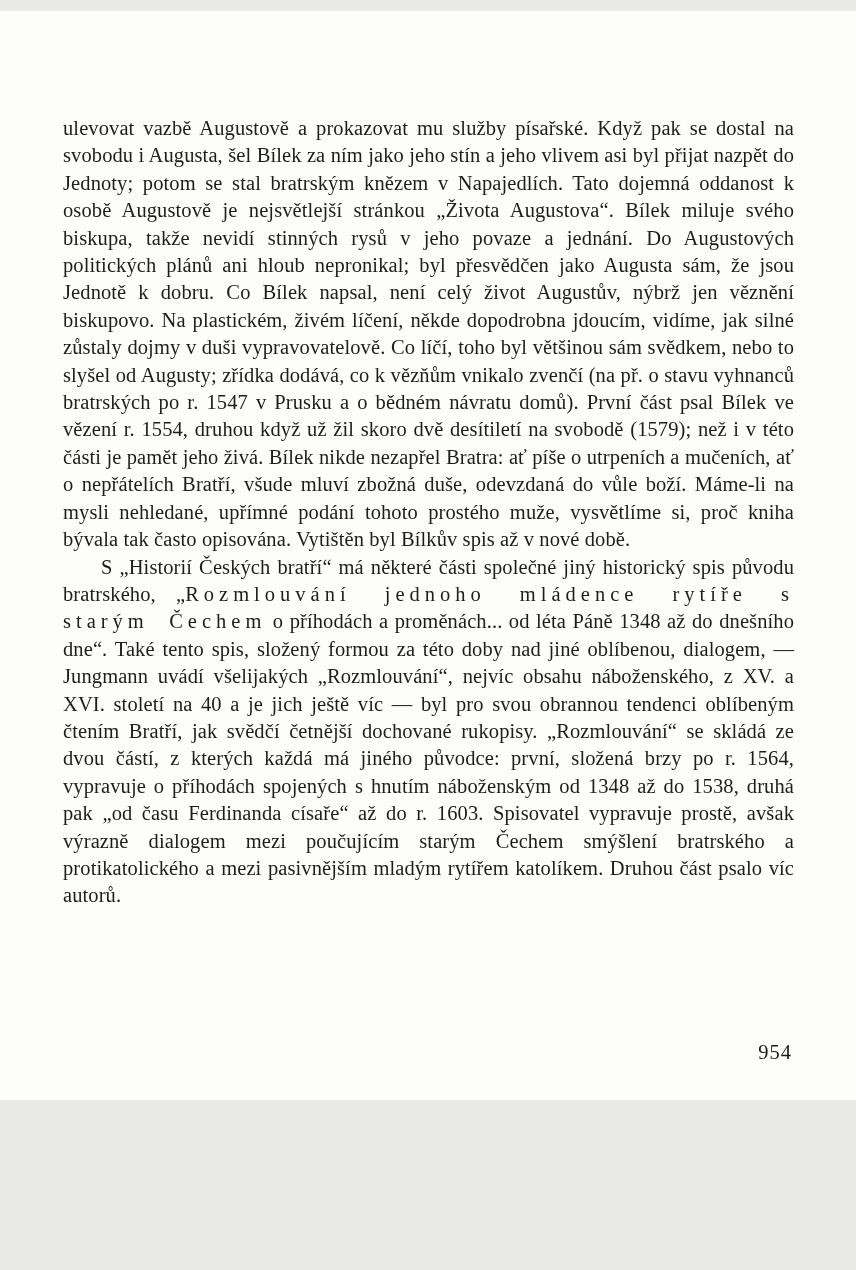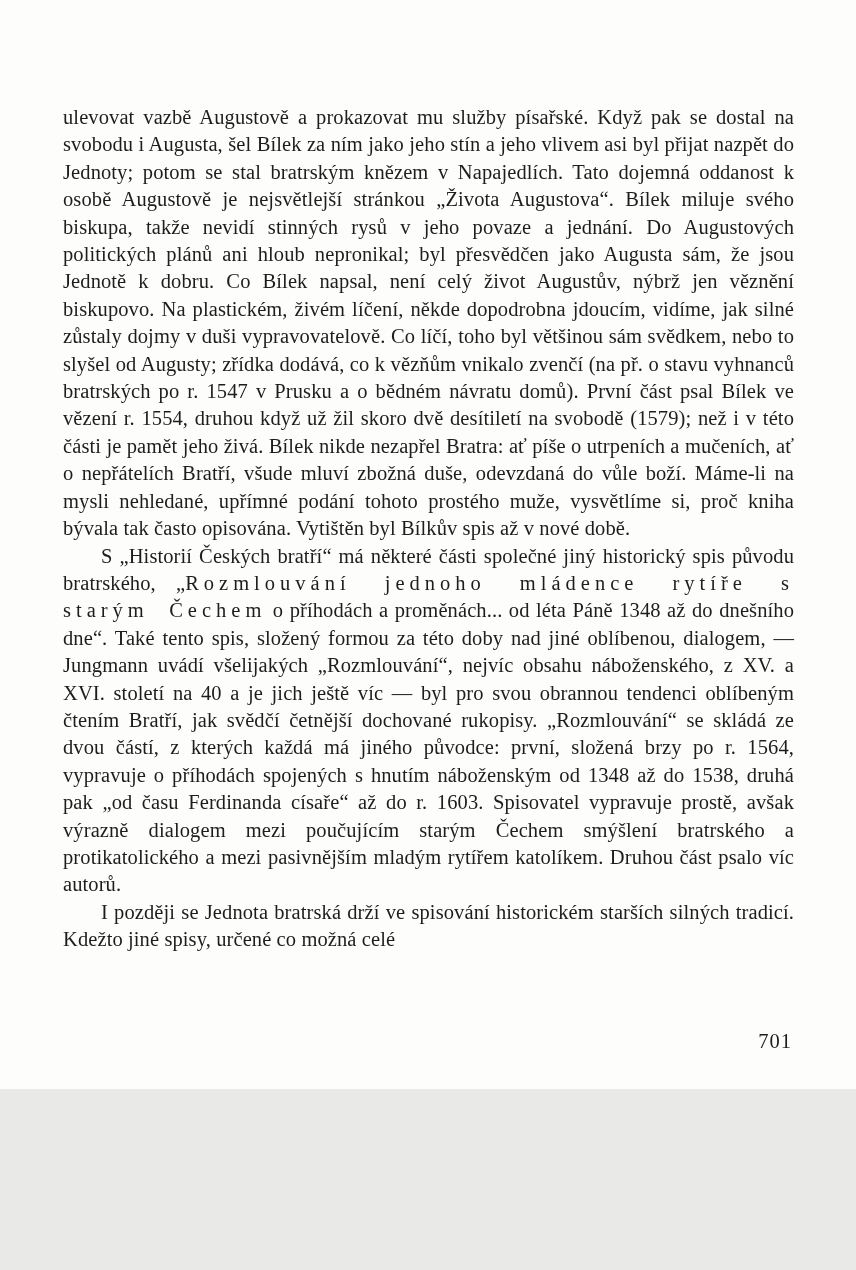--- a/index.html
+++ b/index.html
@@ -5,21 +5,21 @@
   html, body {
     margin: 0;
     padding: 0;
     background: #e9e9e7;
     font-family: "Liberation Serif", "DejaVu Serif", serif;
   }
   .page {
     position: relative;
     width: 856px;
     height: 1089px;
-    margin: 0 auto;
+    margin: 11px auto;
     background: #fdfdfb;
     overflow: hidden;
     box-sizing: border-box;
   }
   .text-block {
     position: absolute;
     left: 63px;
     top: 104px;
     width: 731px;
     font-size: 20.5px;
@@ -49,16 +49,15 @@
     letter-spacing: 1px;
   }
 </style>
 </head>
 <body>
 
 <div class="page">
   <div class="text-block">
     <p class="para">ulevovat vazbě Augustově a prokazovat mu služby písařské. Když pak se dostal na svobodu i Augusta, šel Bílek za ním jako jeho stín a jeho vlivem asi byl přijat nazpět do Jednoty; potom se stal bratrským knězem v Napajedlích. Tato dojemná oddanost k osobě Augustově je nejsvětlejší stránkou „Života Augustova“. Bílek miluje svého biskupa, takže nevidí stinných rysů v jeho povaze a jednání. Do Augustových politických plánů ani hloub nepronikal; byl přesvědčen jako Augusta sám, že jsou Jednotě k dobru. Co Bílek napsal, není celý život Augustův, nýbrž jen věznění biskupovo. Na plastickém, živém líčení, někde dopodrobna jdoucím, vidíme, jak silné zůstaly dojmy v duši vypravovatelově. Co líčí, toho byl většinou sám svědkem, nebo to slyšel od Augusty; zřídka dodává, co k vězňům vnikalo zvenčí (na př. o stavu vyhnanců bratrských po r. 1547 v Prusku a o bědném návratu domů). První část psal Bílek ve vězení r. 1554, druhou když už žil skoro dvě desítiletí na svobodě (1579); než i v této části je pamět jeho živá. Bílek nikde nezapřel Bratra: ať píše o utrpeních a mučeních, ať o nepřátelích Bratří, všude mluví zbožná duše, odevzdaná do vůle boží. Máme-li na mysli nehledané, upřímné podání tohoto prostého muže, vysvětlíme si, proč kniha bývala tak často opisována. Vytištěn byl Bílkův spis až v nové době.</p>
     <p class="para indent"><span>S „Historií Českých bratří“ má některé části společné jiný historický spis původu bratrského, „</span><span class="spaced">Rozmlouvání jednoho mládence rytíře s starým Čechem</span><span> o příhodách a proměnách... od léta Páně 1348 až do dnešního dne“. Také tento spis, složený formou za této doby nad jiné oblíbenou, dialogem, — Jungmann uvádí všelijakých „Rozmlouvání“, nejvíc obsahu náboženského, z XV. a XVI. století na 40 a je jich ještě víc — byl pro svou obrannou tendenci oblíbeným čtením Bratří, jak svědčí četnější dochované rukopisy. „Rozmlouvání“ se skládá ze dvou částí, z kterých každá má jiného původce: první, složená brzy po r. 1564, vypravuje o příhodách spojených s hnutím náboženským od 1348 až do 1538, druhá pak „od času Ferdinanda císaře“ až do r. 1603. Spisovatel vypravuje prostě, avšak výrazně dialogem mezi poučujícím starým Čechem smýšlení bratrského a protikatolického a mezi pasivnějším mladým rytířem katolíkem. Druhou část psalo víc autorů.</span></p>
-    <p class="para indent">I později se Jednota bratrská drží ve spisování historickém starších silných tradicí. Kdežto jiné spisy, určené co možná celé</p>
   </div>
-  <div class="page-number">701</div>
+  <div class="page-number">954</div>
 </div>
 
 </body></html>

